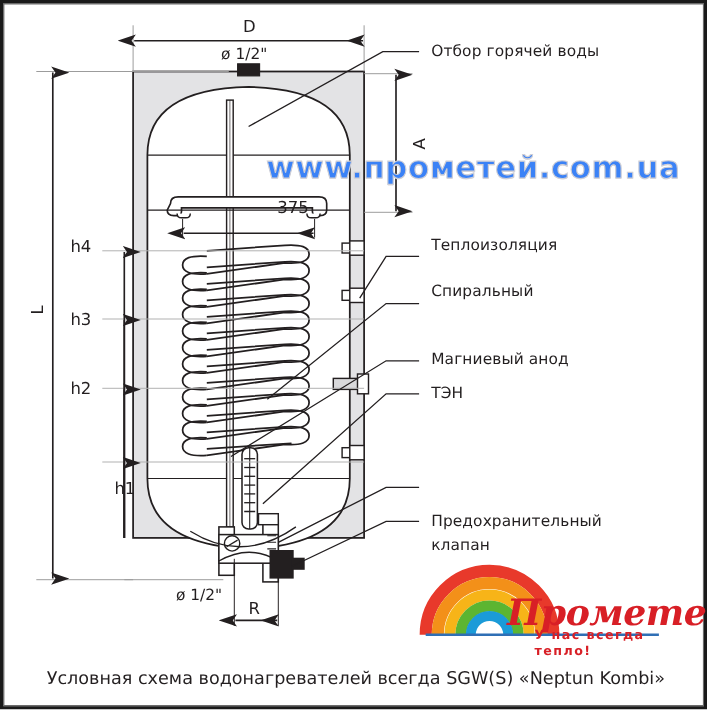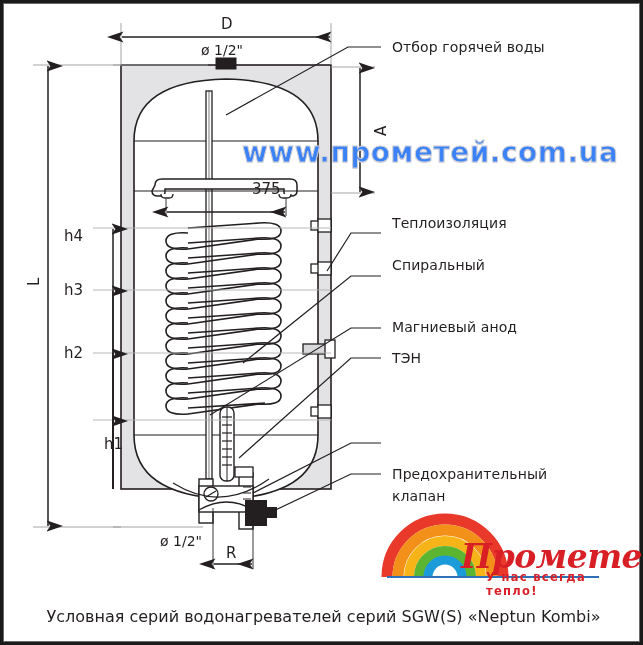--- a/index.html
+++ b/index.html
@@ -239,21 +239,21 @@
   </svg>
 
   <div class="txt dim" style="left:218px;top:12px;">D</div>
   <div class="txt dim-sm" style="left:198px;top:39px;">ø 1/2"</div>
   <div class="txt dim-sm" style="left:157px;top:530px;">ø 1/2"</div>
   <div class="vert-L">L</div>
   <div class="vert-A">A</div>
   <div class="txt dim" style="left:205px;top:177px;margin-left:44px;">375</div>
   <div class="txt dim" style="left:223px;top:541px;">R</div>
 
-  <div class="txt dim" style="left:61px;top:224px;">h4</div>
+  <div class="txt dim" style="left:61px;top:212px;">h4</div>
   <div class="txt dim" style="left:61px;top:278px;">h3</div>
   <div class="txt dim" style="left:61px;top:341px;">h2</div>
   <div class="txt dim" style="left:61px;top:432px;margin-left:40px;">h1</div>
 
   <div class="txt lbl" style="left:389px;top:36px;">Отбор горячей воды</div>
   <div class="txt lbl" style="left:389px;top:212px;">Теплоизоляция</div>
   <div class="txt lbl" style="left:389px;top:254px;">Спиральный</div>
   <div class="txt lbl" style="left:389px;top:316px;">Магниевый анод</div>
   <div class="txt lbl" style="left:389px;top:347px;">ТЭН</div>
   <div class="txt lbl" style="left:389px;top:463px;">Предохранительный</div>
@@ -270,16 +270,16 @@
         <path d="M38 62 A26 26 0 0 1 90 62" stroke="#5cb531" stroke-width="10"></path>
         <path d="M47 62 A17 17 0 0 1 81 62" stroke="#1b9bd8" stroke-width="9"></path>
       </g>
       <line x1="6" y1="62" x2="218" y2="62" stroke="#2f6fb5" stroke-width="2.2"></line>
     </svg>
     <div class="logo-word">Прометей</div>
     <div class="logo-tag">У нас всегда тепло!</div>
   </div>
 
   <div class="caption-box">
-    <span class="caption">Условная серий водонагревателей серий SGW(S) «Neptun Kombi»</span>
+    <span class="caption">Условная схема водонагревателей всегда SGW(S) «Neptun Kombi»</span>
   </div>
 
 </div>
 
 </body></html>

